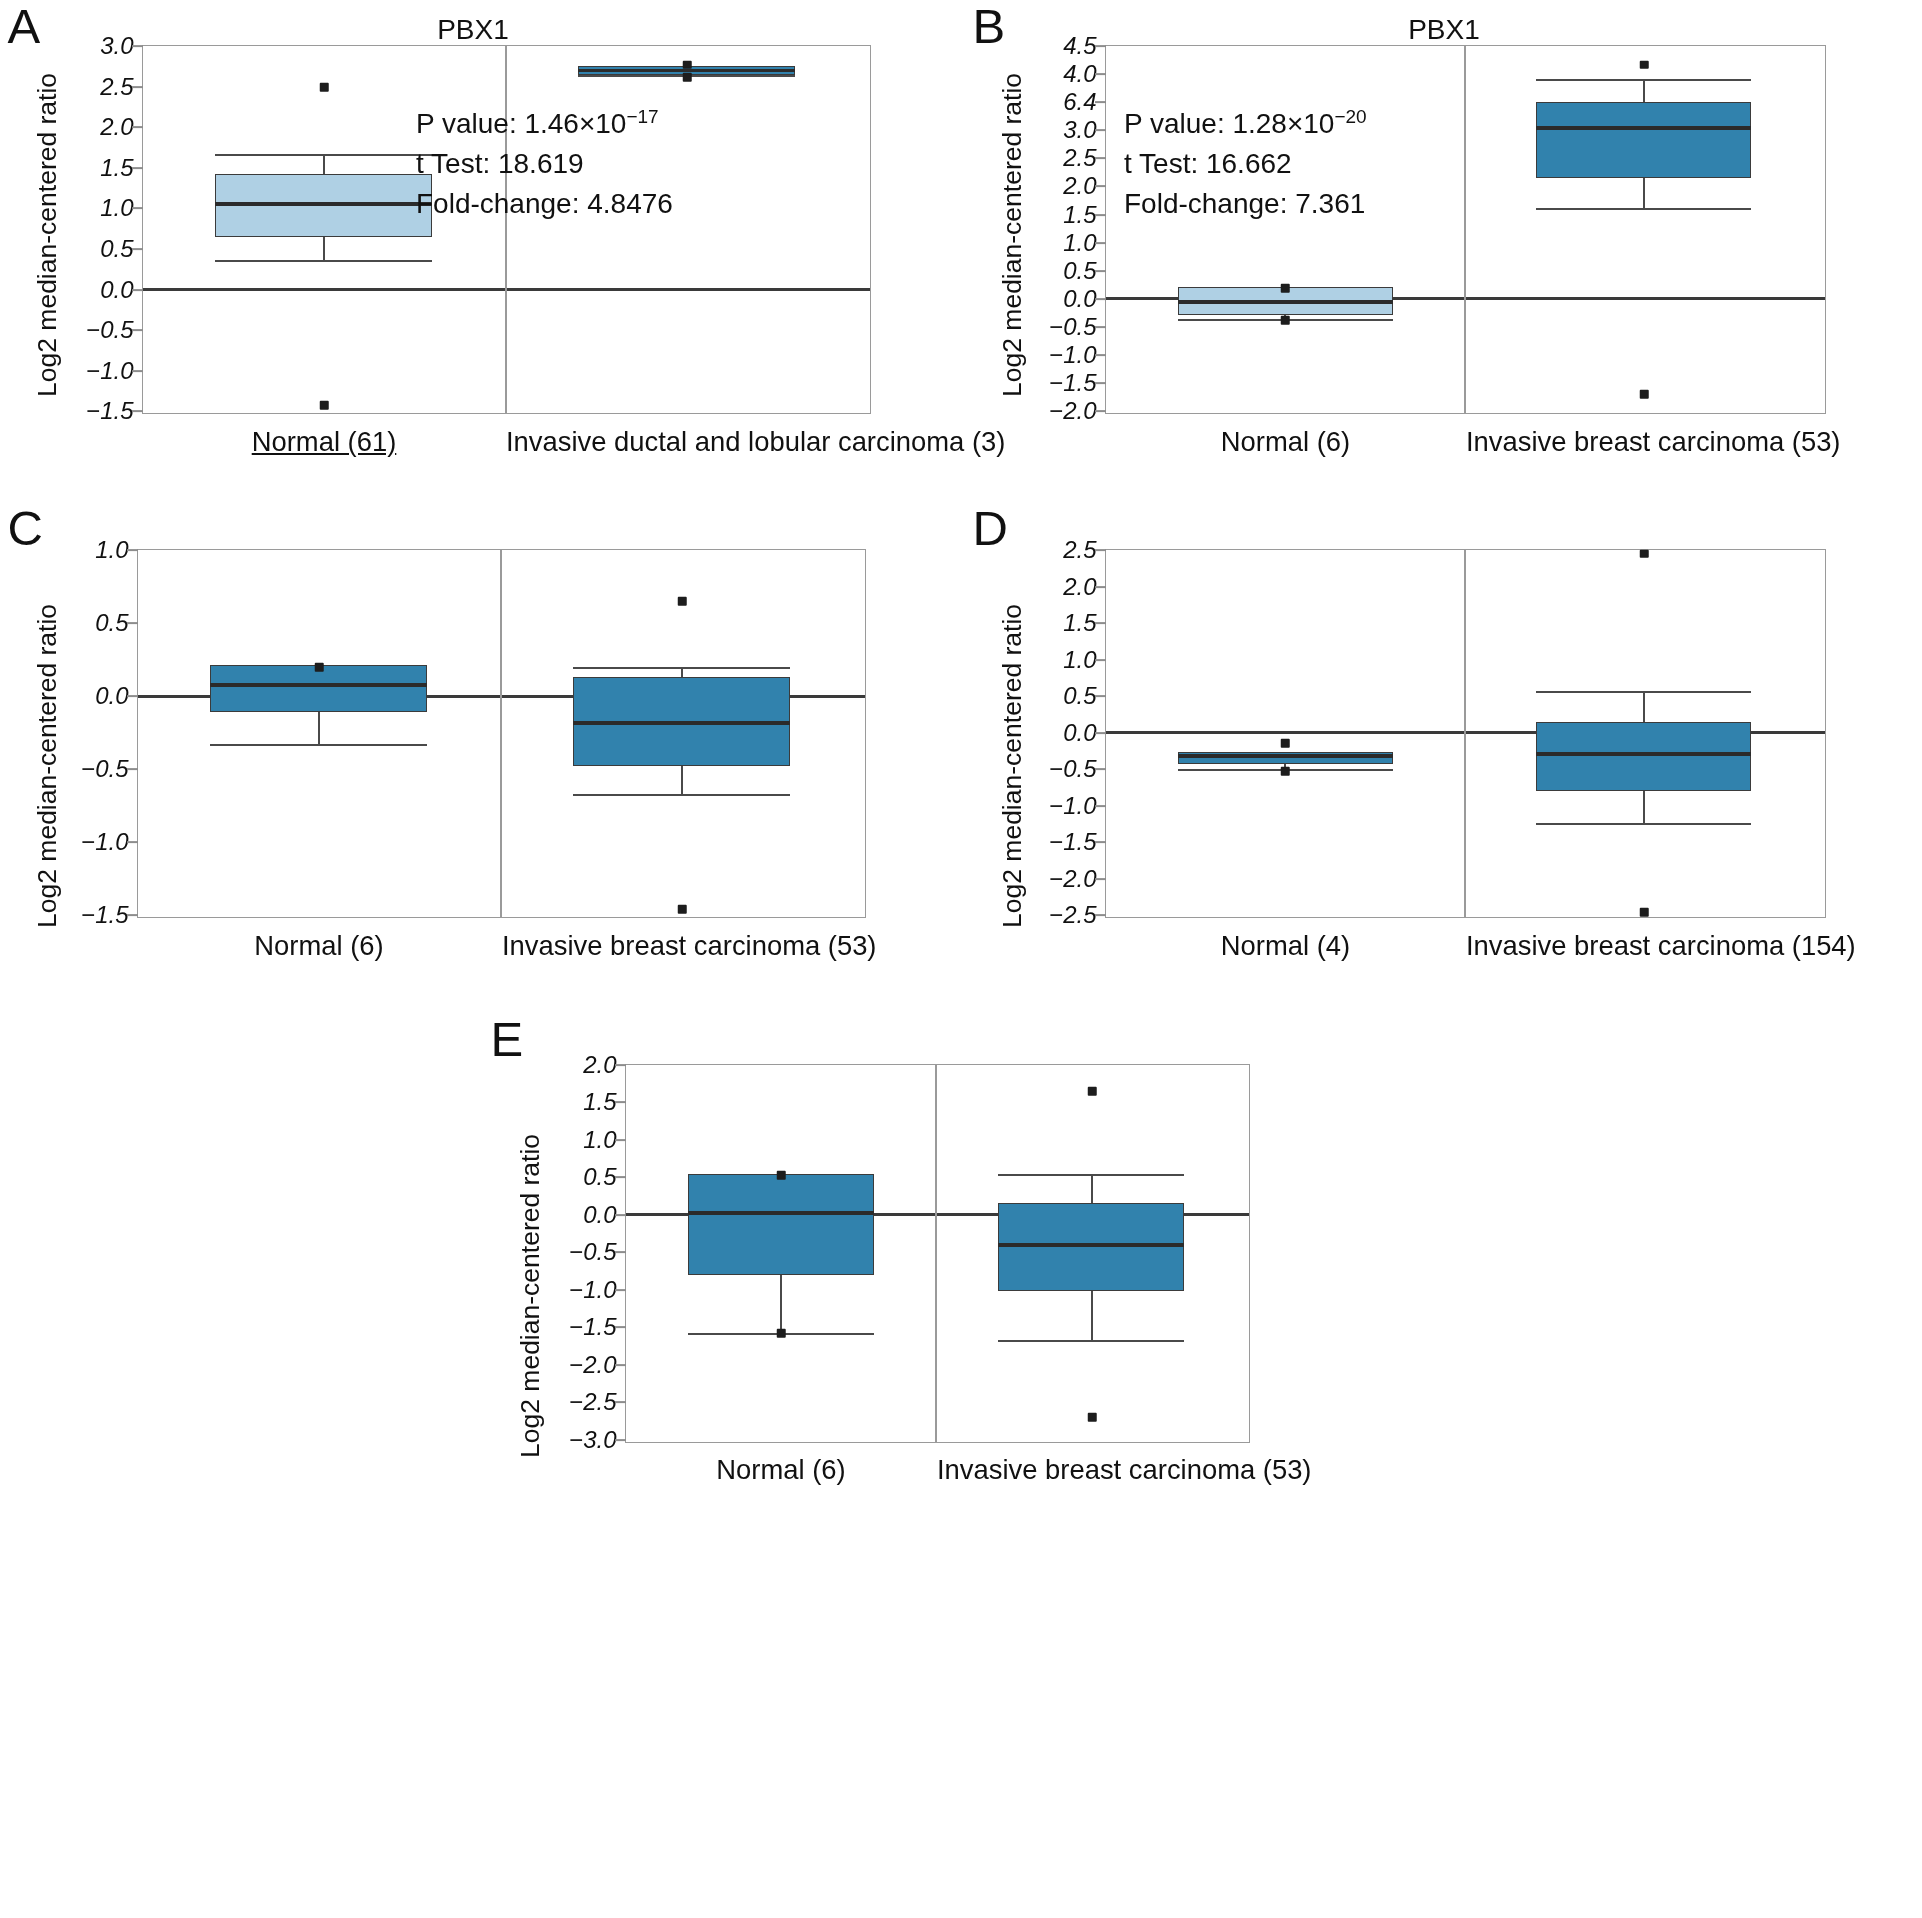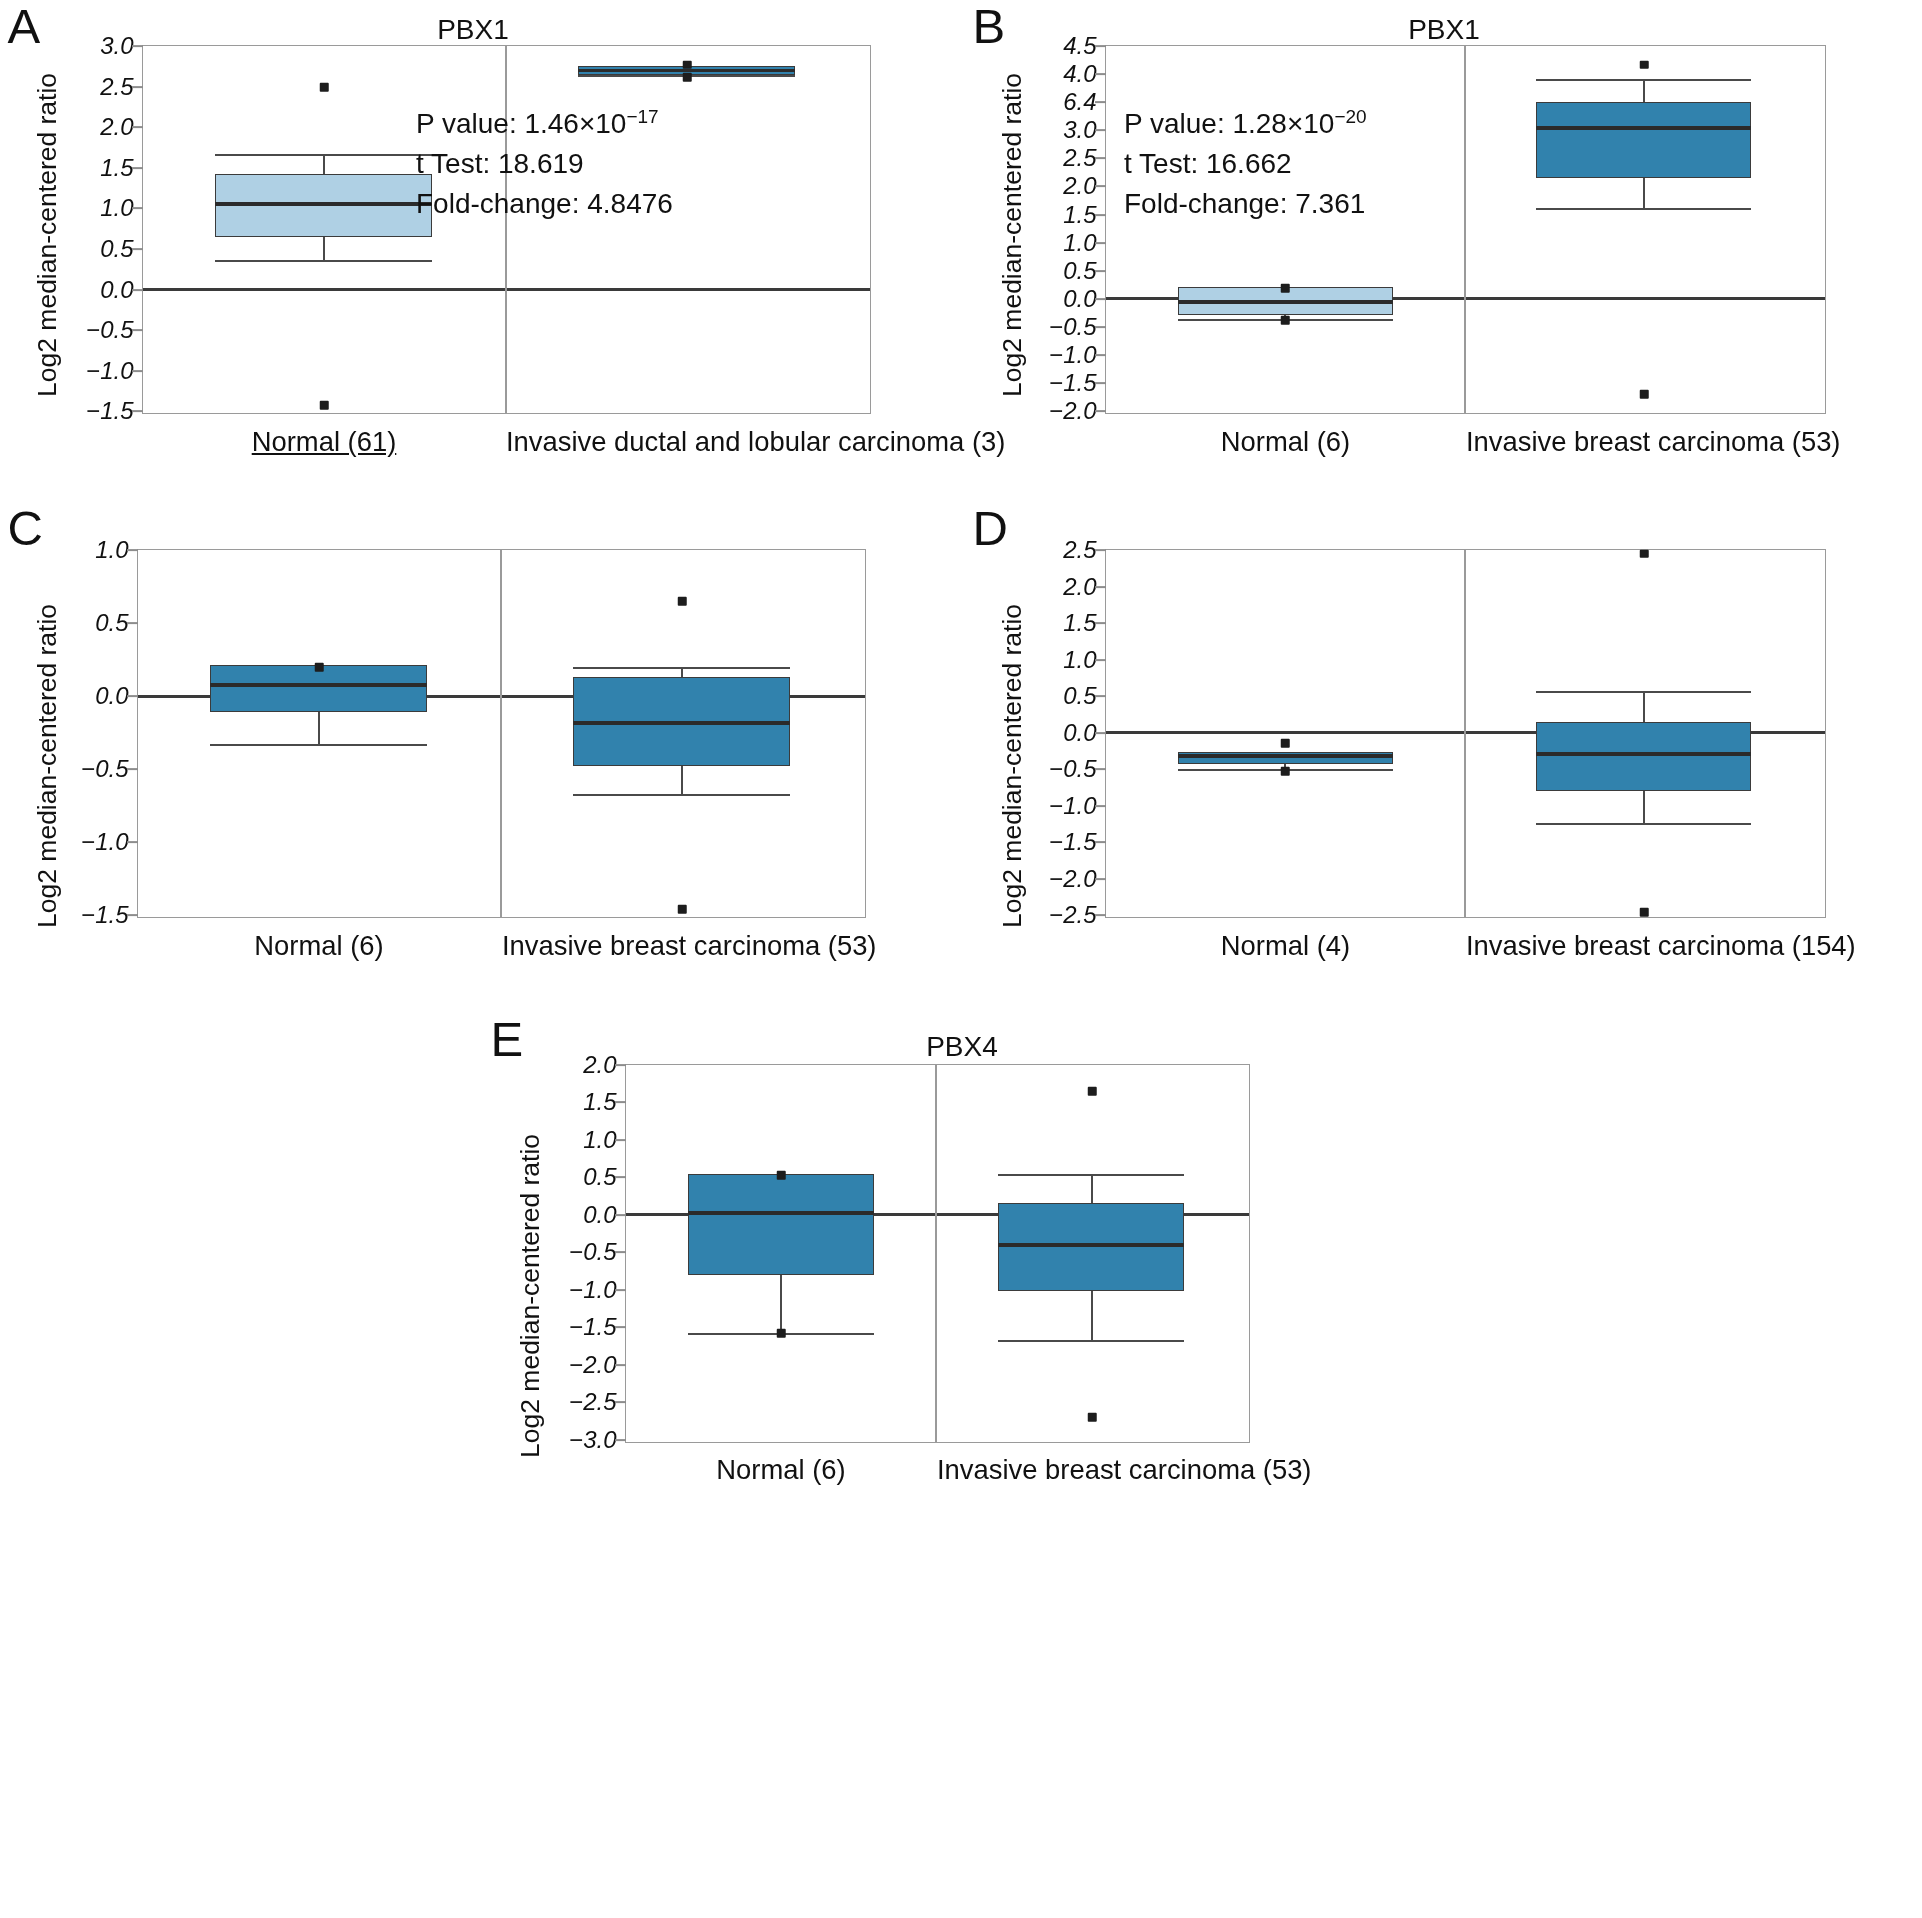--- a/index.html
+++ b/index.html
@@ -216,21 +216,20 @@
         <div class="median" style="left: 430px; width: 215px; top: 202px;"></div>
         <div class="outlier" style="left: 538px; top: 3.7px;"></div>
         <div class="outlier" style="left: 538px; top: 362px;"></div>
       </div>
     <div class="xlabel" style="left:140px;top:428px;width:361px;">Normal (4)</div>
     <div class="xlabel" style="left:501px;top:428px;width:361px;">Invasive breast carcinoma (154)</div>
   </div>
 
   <div class="panel" id="panel-E" style="left:483px;top:1013px;width:958px;height:530px;">
     <div class="panel-letter" style="left:7.6px;top:1.9px;">E</div>
-    <div class="chart-title" style="left:0px;top:9.5px;">PBX4</div>
     <div class="ylabel" style="left:32px;top:445px;">Log2 median-centered ratio</div>
     <div class="plot" id="plot-E" style="left:142px;top:51px;width:625px;height:379px;">
         <div class="tick" style="top: 375px;">−3.0</div>
         <div class="tickmark" style="top: 375px;"></div>
         <div class="tick" style="top: 337px;">−2.5</div>
         <div class="tickmark" style="top: 337px;"></div>
         <div class="tick" style="top: 300px;">−2.0</div>
         <div class="tickmark" style="top: 300px;"></div>
         <div class="tick" style="top: 262px;">−1.5</div>
         <div class="tickmark" style="top: 262px;"></div>

